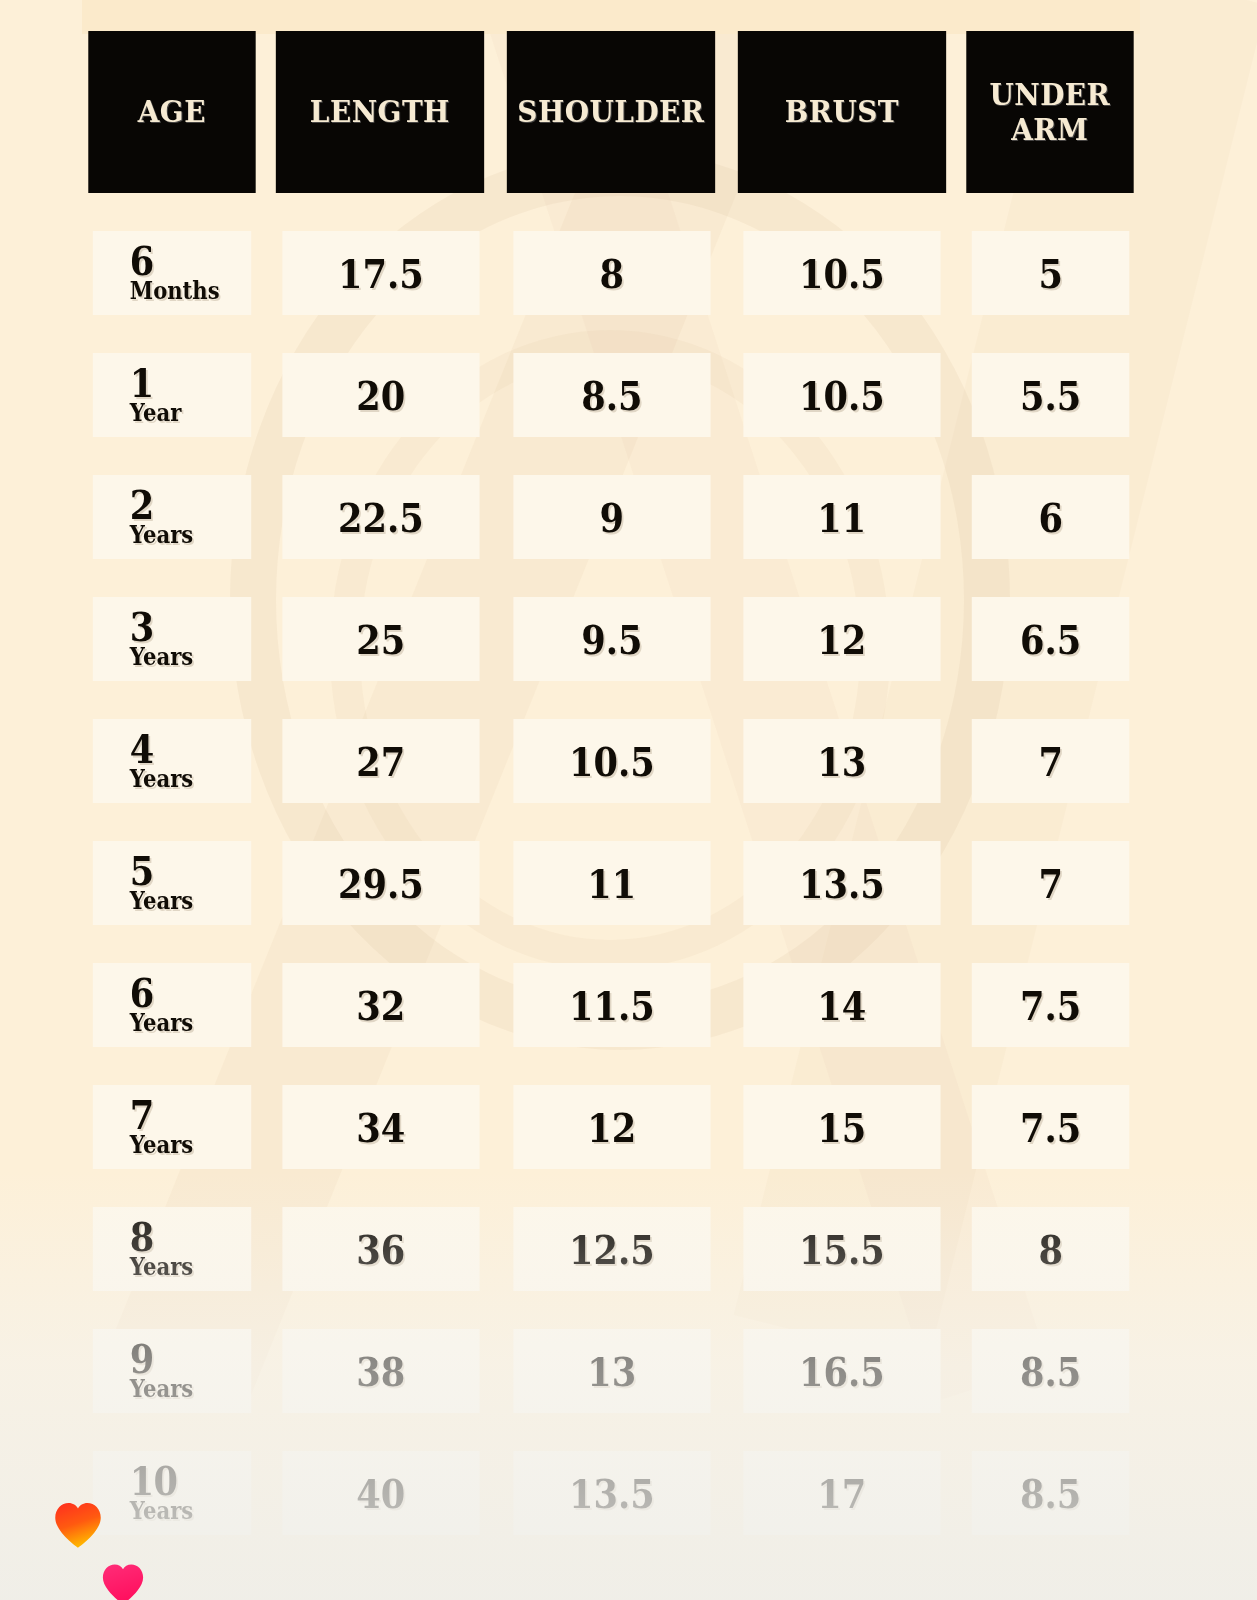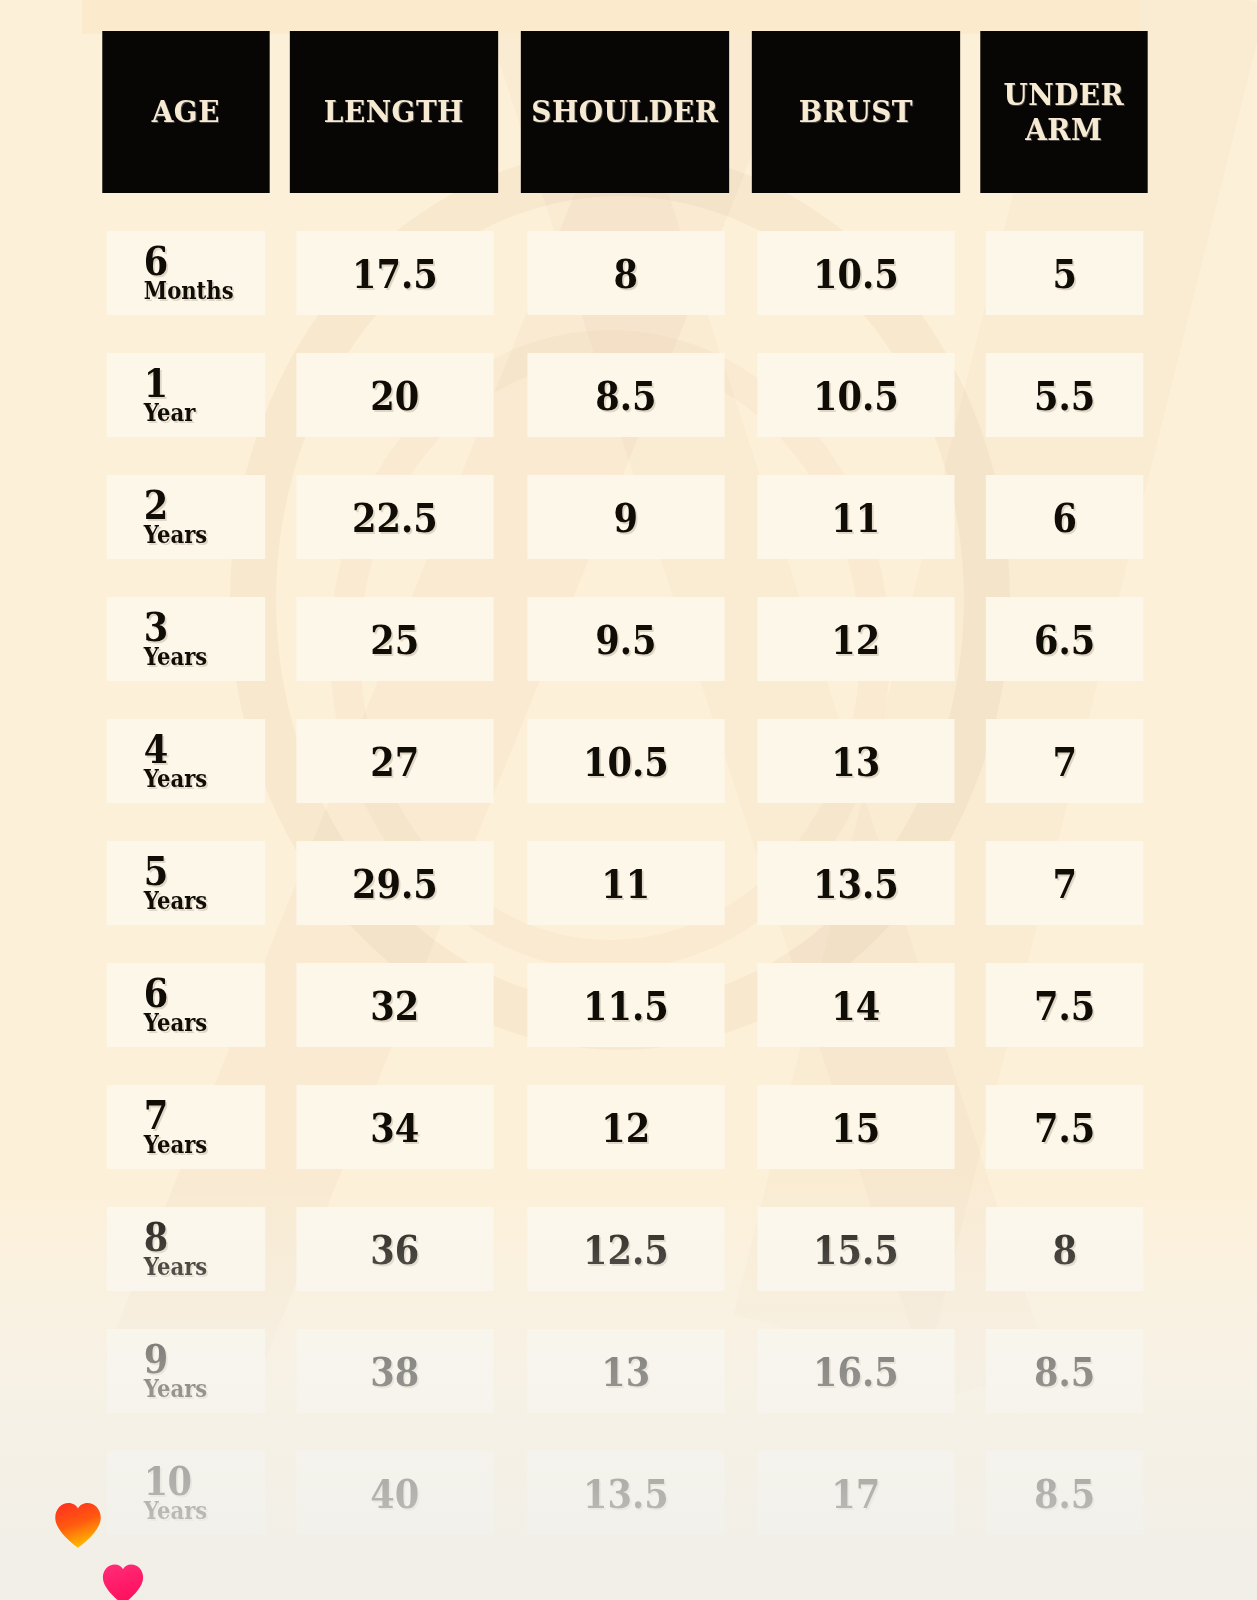--- a/index.html
+++ b/index.html
@@ -73,21 +73,21 @@
     position:absolute;
     left:82px; right:117px; top:0;
     height:34px;
     background:#fbeacb;
     pointer-events:none;
   }
 
   
   #table {
     position:absolute;
-    left:96px;
+    left:82px;
     top:31px;
     width:1058px;
   }
 
   .row {
     display:flex;
     width:100%;
   }
 
   

